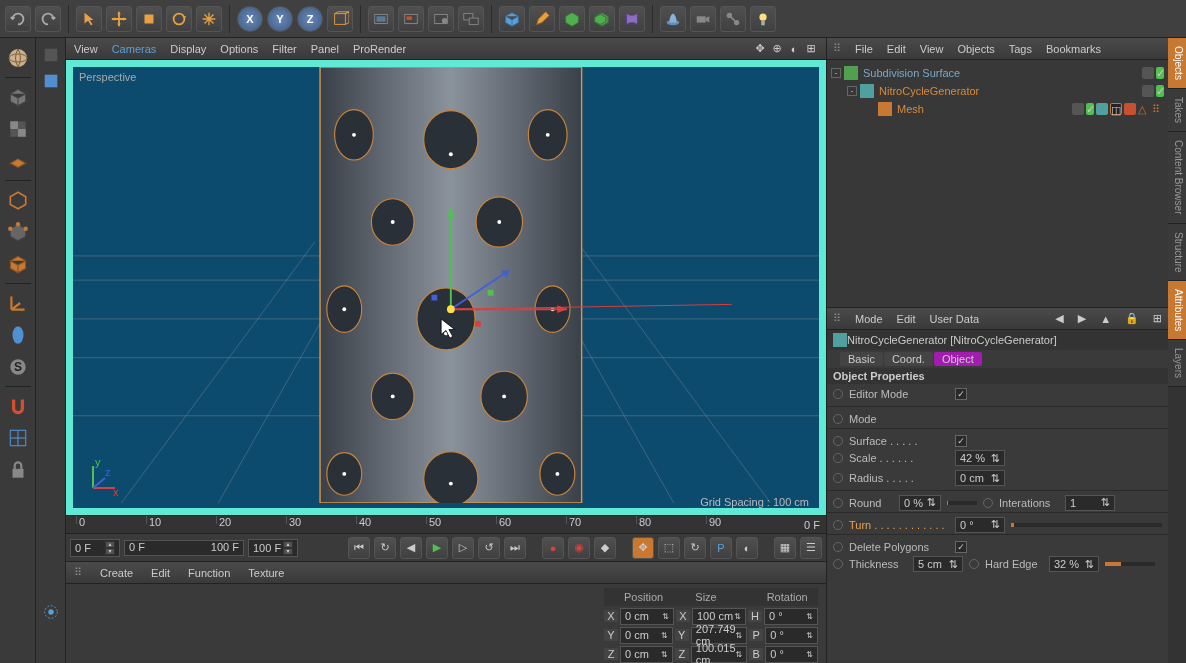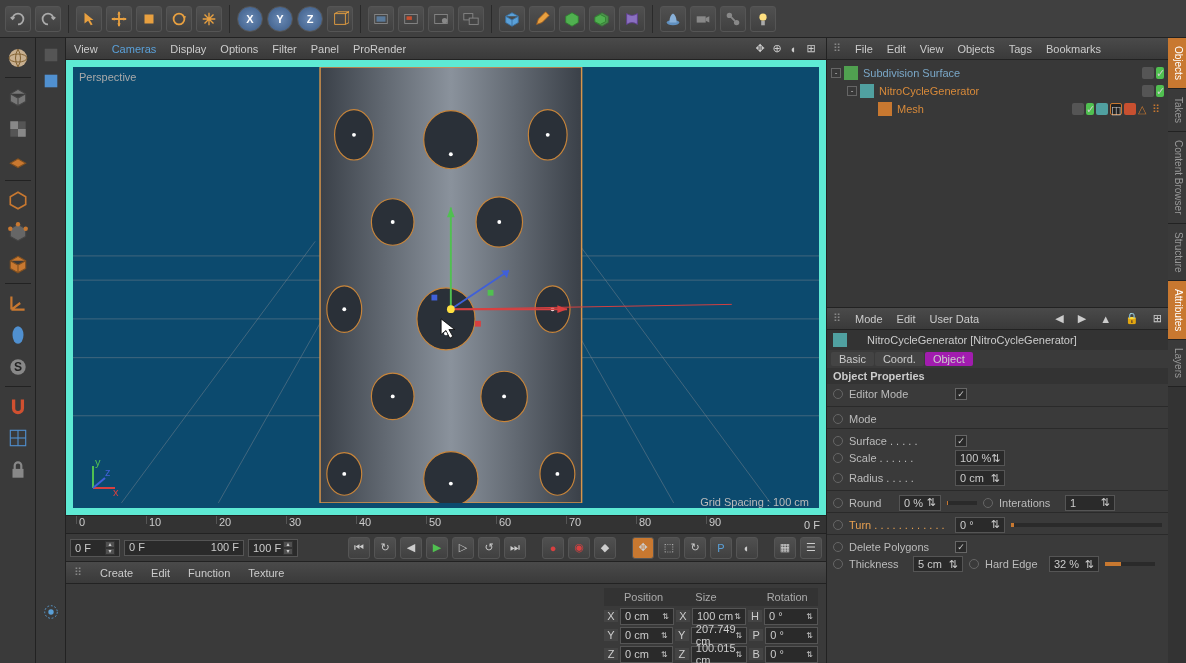--- a/index.html
+++ b/index.html
@@ -49,22 +49,22 @@
 .obj-menu{height:22px;background:linear-gradient(#4a4a4a,#3a3a3a);display:flex;align-items:center;padding:0 6px;gap:14px;border-bottom:1px solid #222}
 .obj-menu span{cursor:pointer}
 .obj-tree{height:248px;background:#383838;border-bottom:1px solid #222;padding:4px;overflow:auto}
 .tree-row{display:flex;align-items:center;height:18px;gap:3px}
 .tree-exp{width:10px;height:10px;border:1px solid #666;font-size:8px;text-align:center;line-height:8px;cursor:pointer}
 .tree-icon{width:14px;height:14px}
 .tree-name{flex:1;cursor:pointer;padding-left:2px}
 .tree-flags{display:flex;gap:2px}
 .flag{width:12px;height:12px;border-radius:2px}
 .attr-menu{height:22px;background:linear-gradient(#4a4a4a,#3a3a3a);display:flex;align-items:center;padding:0 6px;gap:14px;border-bottom:1px solid #222}
-.attr-title{height:20px;background:#333;display:flex;align-items:center;padding:0 6px;gap:20px}
-.attr-tabs{height:18px;display:flex;gap:1px;padding:2px 4px;background:#3a3a3a}
+.attr-title{height:20px;background:#333;display:flex;align-items:center;padding:0 6px;gap:0}
+.attr-tabs{height:18px;display:flex;gap:1px;padding:2px 13px;background:#3a3a3a}
 .attr-tab{padding:1px 8px;background:#444;cursor:pointer;border-radius:2px}
 .attr-tab.active{background:#a21caf}
 .attr-section{padding:2px 6px;background:#333;font-weight:bold}
 .attr-body{flex:1;background:#3a3a3a;overflow:auto}
 .prop-row{display:flex;align-items:center;height:20px;padding:0 6px;gap:6px}
 .prop-row .bullet{width:10px;height:10px;border:1px solid #666;border-radius:50%}
 .prop-row .plbl{width:100px;color:#bbb}
 .prop-row .pfld{background:#2a2a2a;border:1px solid #555;padding:0 4px;height:16px;display:flex;align-items:center;justify-content:space-between;min-width:50px}
 .prop-row .chk{width:12px;height:12px;background:#2a2a2a;border:1px solid #666;display:flex;align-items:center;justify-content:center;font-size:9px}
 .prop-row .slider{flex:1;height:4px;background:#2a2a2a;position:relative}
@@ -642,21 +642,21 @@
           </div>
         <div class="prop-row sep">
             <div class="bullet"></div>
             <div class="plbl">Surface . . . . .</div>
             <div class="chk">✓</div>
           </div>
         <div class="prop-row">
             <div class="bullet"></div>
             <div class="plbl">Scale . . . . . .</div>
             <div class="pfld">
-              <span>100 %</span>
+              <span>42 %</span>
               <span>⇅</span>
             </div>
           </div>
         <div class="prop-row">
             <div class="bullet"></div>
             <div class="plbl">Radius . . . . .</div>
             <div class="pfld">
               <span>0 cm</span>
               <span>⇅</span>
             </div>

